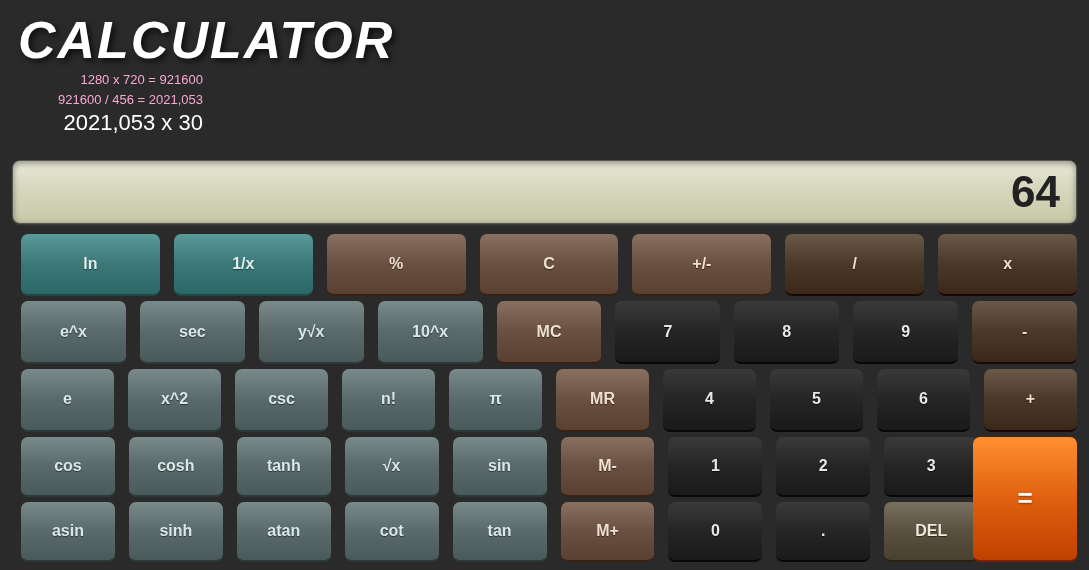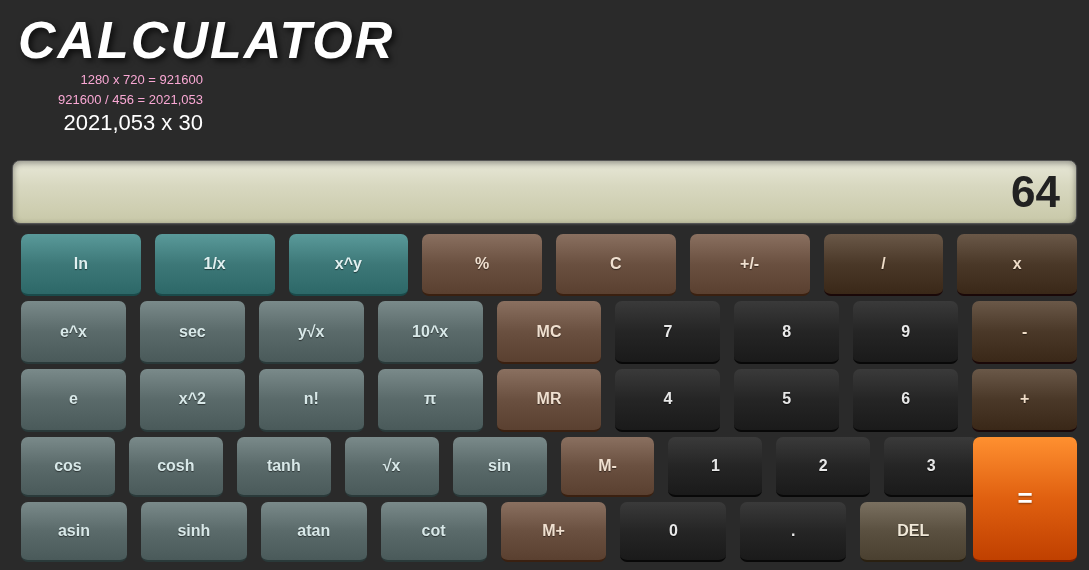--- a/index.html
+++ b/index.html
@@ -175,41 +175,41 @@
 </div>
 
 <div class="display-area">
   <span class="display-value">64</span>
 </div>
 
 <div class="buttons-area" id="buttons-area" style="display: flex; flex-direction: column; gap: 5px;">
 <div class="btn-row" style="flex: 1 1 0%;">
       <button class="btn btn-teal">ln</button>
       <button class="btn btn-teal">1/x</button>
-      <button class="btn btn-teal">x^y</button>
       <button class="btn btn-brown">%</button>
       <button class="btn btn-brown">C</button>
       <button class="btn btn-brown">+/-</button>
       <button class="btn btn-op">/</button>
       <button class="btn btn-op">x</button>
     </div>
     <div class="btn-row" style="flex: 1 1 0%;">
       <button class="btn btn-gray">e^x</button>
       <button class="btn btn-gray">sec</button>
       <button class="btn btn-gray">y√x</button>
       <button class="btn btn-gray">10^x</button>
       <button class="btn btn-brown">MC</button>
       <button class="btn btn-dark">7</button>
       <button class="btn btn-dark">8</button>
       <button class="btn btn-dark">9</button>
       <button class="btn btn-op">-</button>
     </div>
     <div class="btn-row" style="flex: 1 1 0%;">
       <button class="btn btn-gray">e</button>
       <button class="btn btn-gray">x^2</button>
+      <button class="btn btn-gray">csc</button>
       <button class="btn btn-gray">n!</button>
       <button class="btn btn-gray">π</button>
       <button class="btn btn-brown">MR</button>
       <button class="btn btn-dark">4</button>
       <button class="btn btn-dark">5</button>
       <button class="btn btn-dark">6</button>
       <button class="btn btn-op">+</button>
     </div>
     <div style="display: flex; flex-direction: column; flex: 2 1 0%; gap: 5px; position: relative;">
       <div class="btn-row" style="flex: 1 1 0%;">
@@ -222,20 +222,21 @@
         <button class="btn btn-dark">1</button>
         <button class="btn btn-dark">2</button>
         <button class="btn btn-dark">3</button>
         <div style="flex: 1 1 0%; visibility: hidden;"></div>
       </div>
       <div class="btn-row" style="flex: 1 1 0%;">
         <button class="btn btn-gray">asin</button>
         <button class="btn btn-gray">sinh</button>
         <button class="btn btn-gray">atan</button>
         <button class="btn btn-gray">cot</button>
+        <button class="btn btn-gray">tan</button>
         <button class="btn btn-brown">M+</button>
         <button class="btn btn-dark">0</button>
         <button class="btn btn-dark">.</button>
         <button class="btn btn-del">DEL</button>
         <div style="flex: 1 1 0%; visibility: hidden;"></div>
       </div>
       <button class="btn btn-orange" style="position: absolute; right: 0px; top: 0px; bottom: 0px; width: calc(10% - 2.5px);">=</button>
     </div>
   </div>
 

